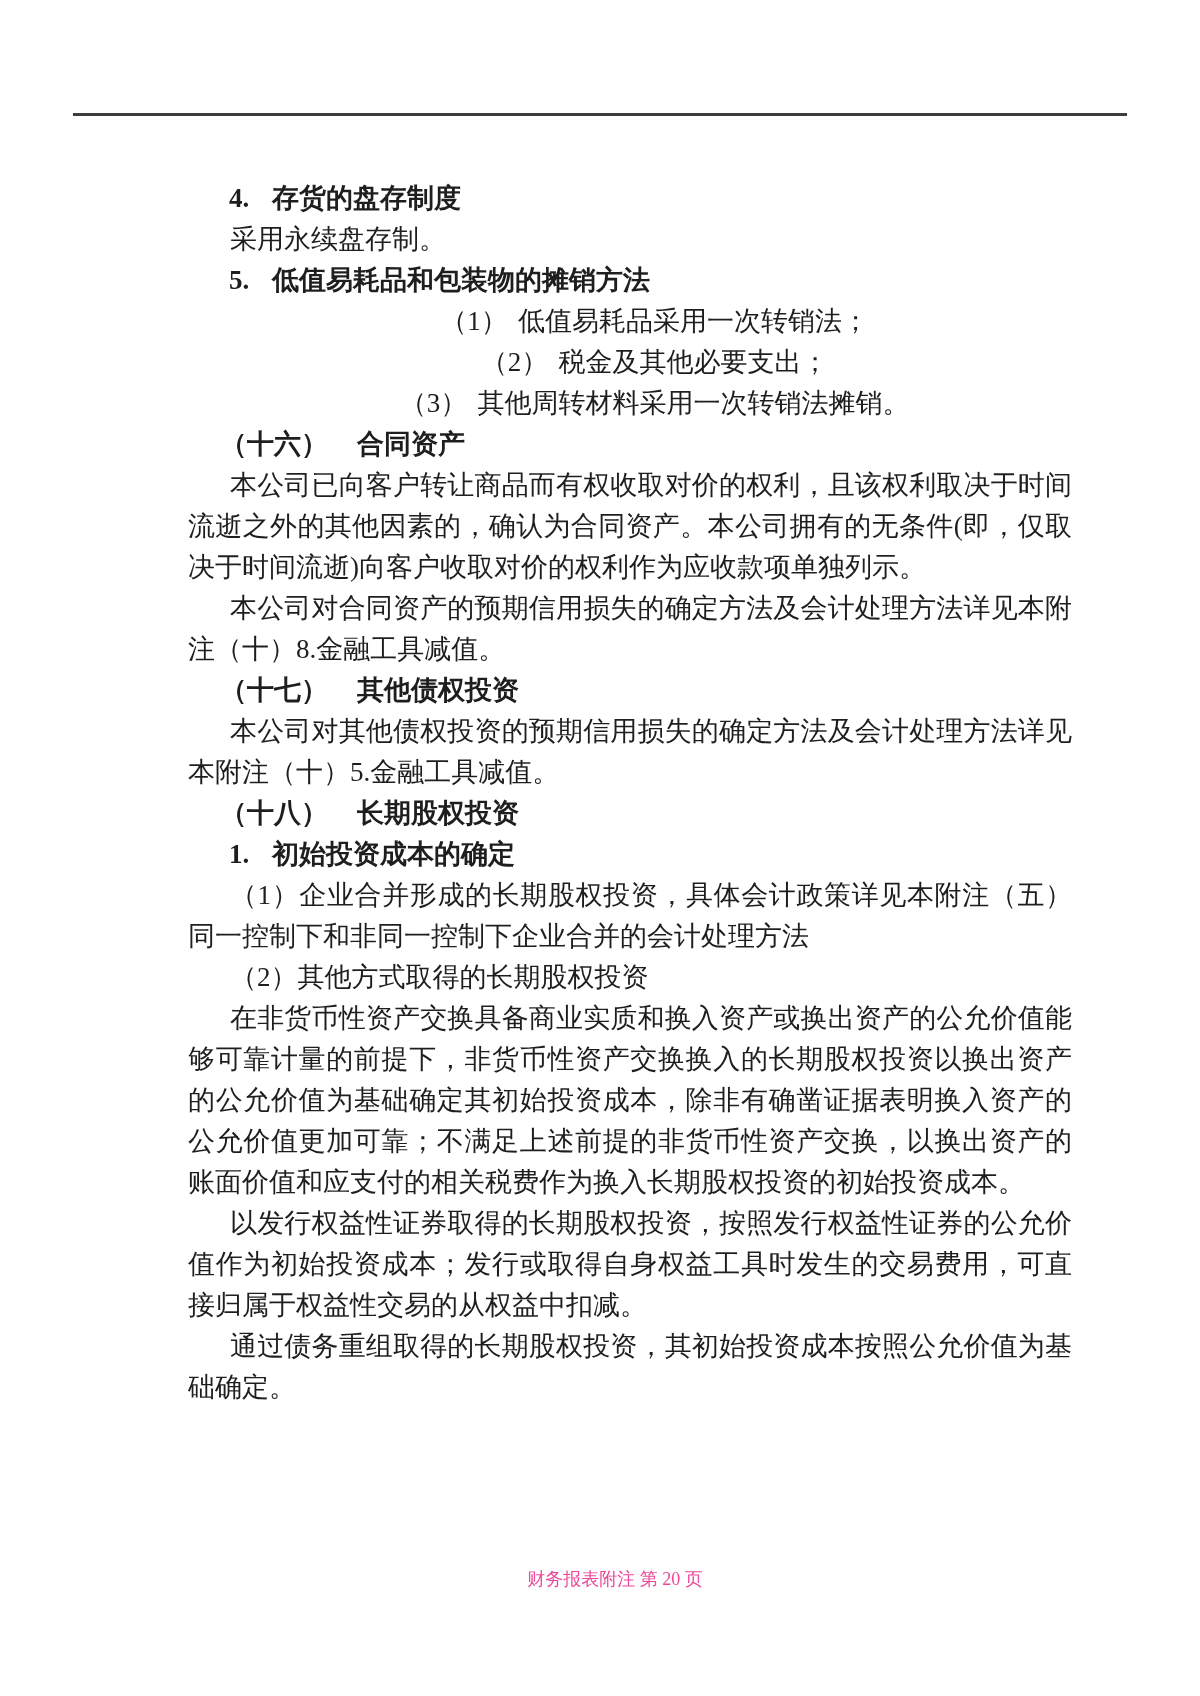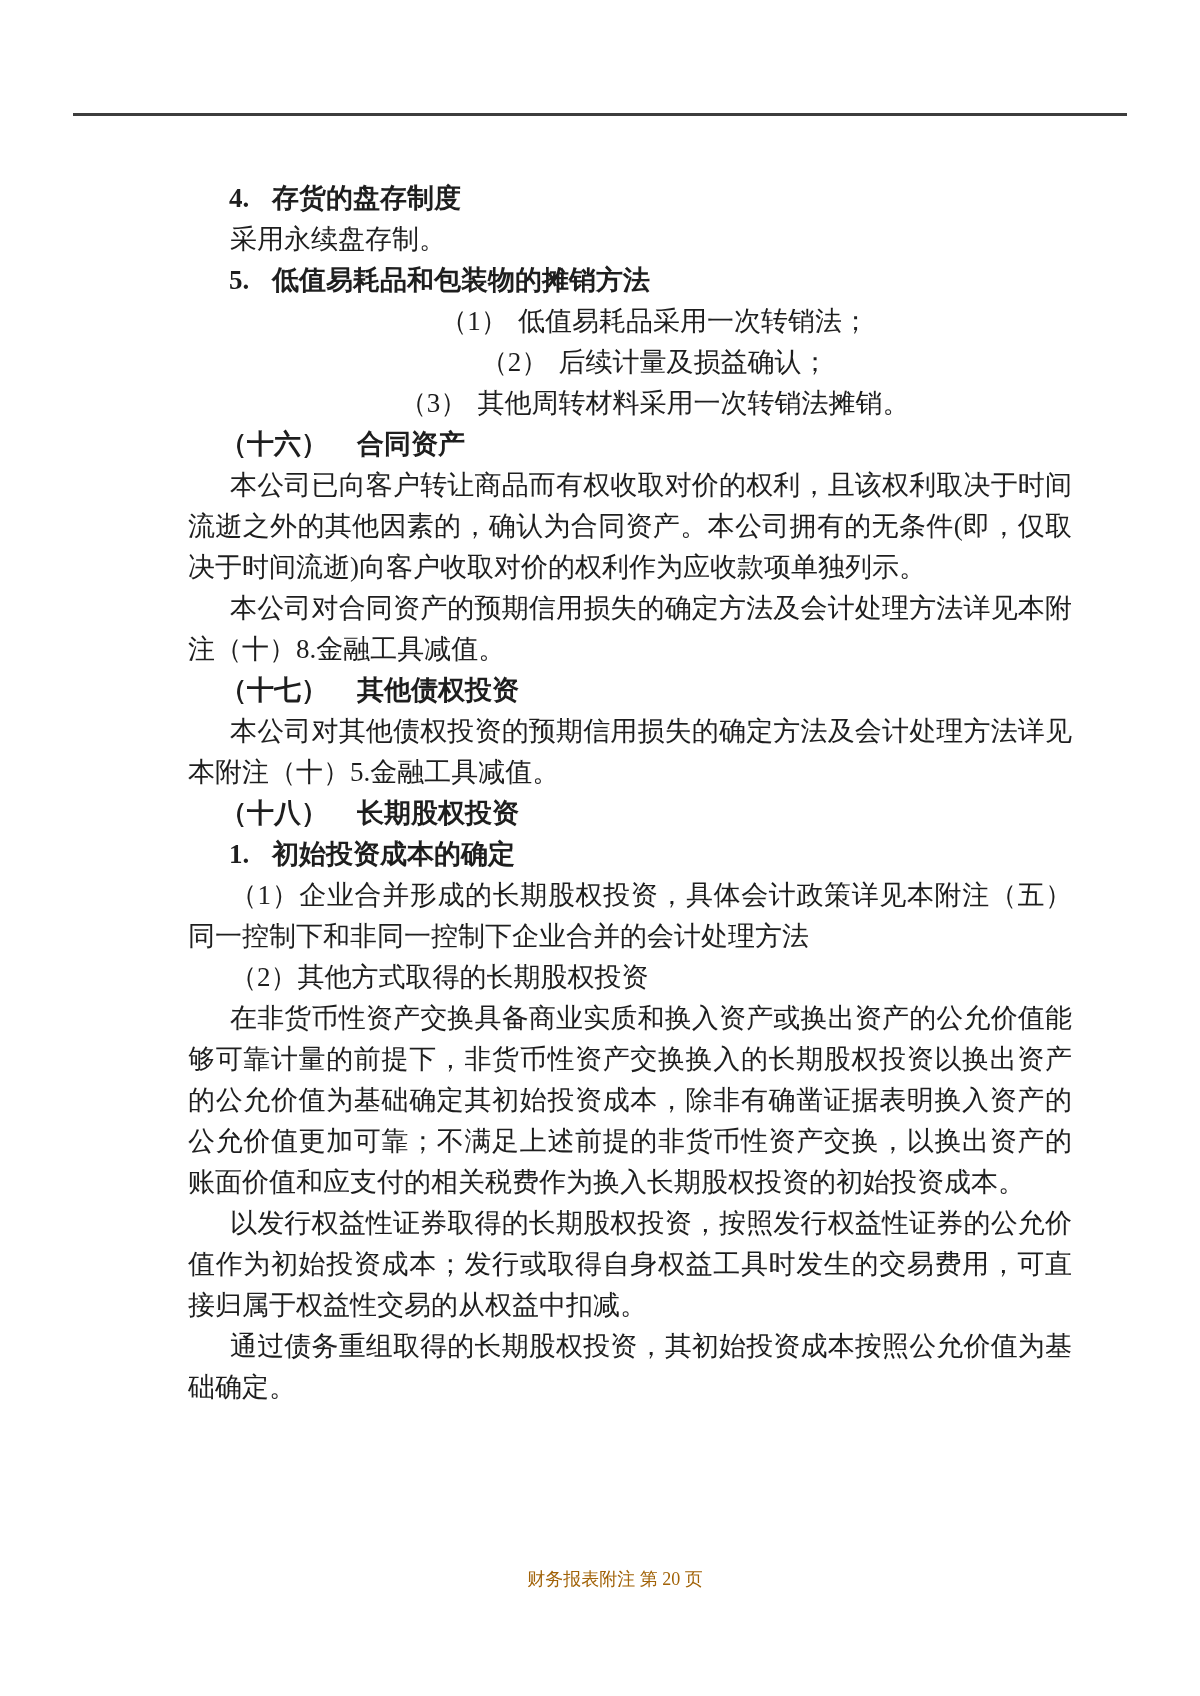--- a/index.html
+++ b/index.html
@@ -64,41 +64,41 @@
     width: 88px;
   }
   .footer {
     position: absolute;
     left: 173px;
     top: 1564px;
     width: 884px;
     text-align: center;
     font-size: 18px;
     line-height: 30px;
-    color: #a16207;
+    color: #ec4899;
   }
 </style>
 </head>
 <body>
 
 <div class="page">
 
   <div class="header-rule"></div>
 
   <div class="content">
 
     <p class="h-num"><span class="num">4.</span><span>存货的盘存制度</span></p>
 
     <p class="para">采用永续盘存制。</p>
 
     <p class="h-num"><span class="num">5.</span><span>低值易耗品和包装物的摊销方法</span></p>
 
     <p class="li"><span class="num">（1）</span><span>低值易耗品采用一次转销法；</span></p>
 
-    <p class="li"><span class="num">（2）</span><span>后续计量及损益确认；</span></p>
+    <p class="li"><span class="num">（2）</span><span>税金及其他必要支出；</span></p>
 
     <p class="li"><span class="num">（3）</span><span>其他周转材料采用一次转销法摊销。</span></p>
 
     <p class="h-sec"><span class="num">（十六）</span><span>合同资产</span></p>
 
     <p class="para">本公司已向客户转让商品而有权收取对价的权利，且该权利取决于时间流逝之外的其他因素的，确认为合同资产。本公司拥有的无条件(即，仅取决于时间流逝)向客户收取对价的权利作为应收款项单独列示。</p>
 
     <p class="para">本公司对合同资产的预期信用损失的确定方法及会计处理方法详见本附注（十）8.金融工具减值。</p>
 
     <p class="h-sec"><span class="num">（十七）</span><span>其他债权投资</span></p>

